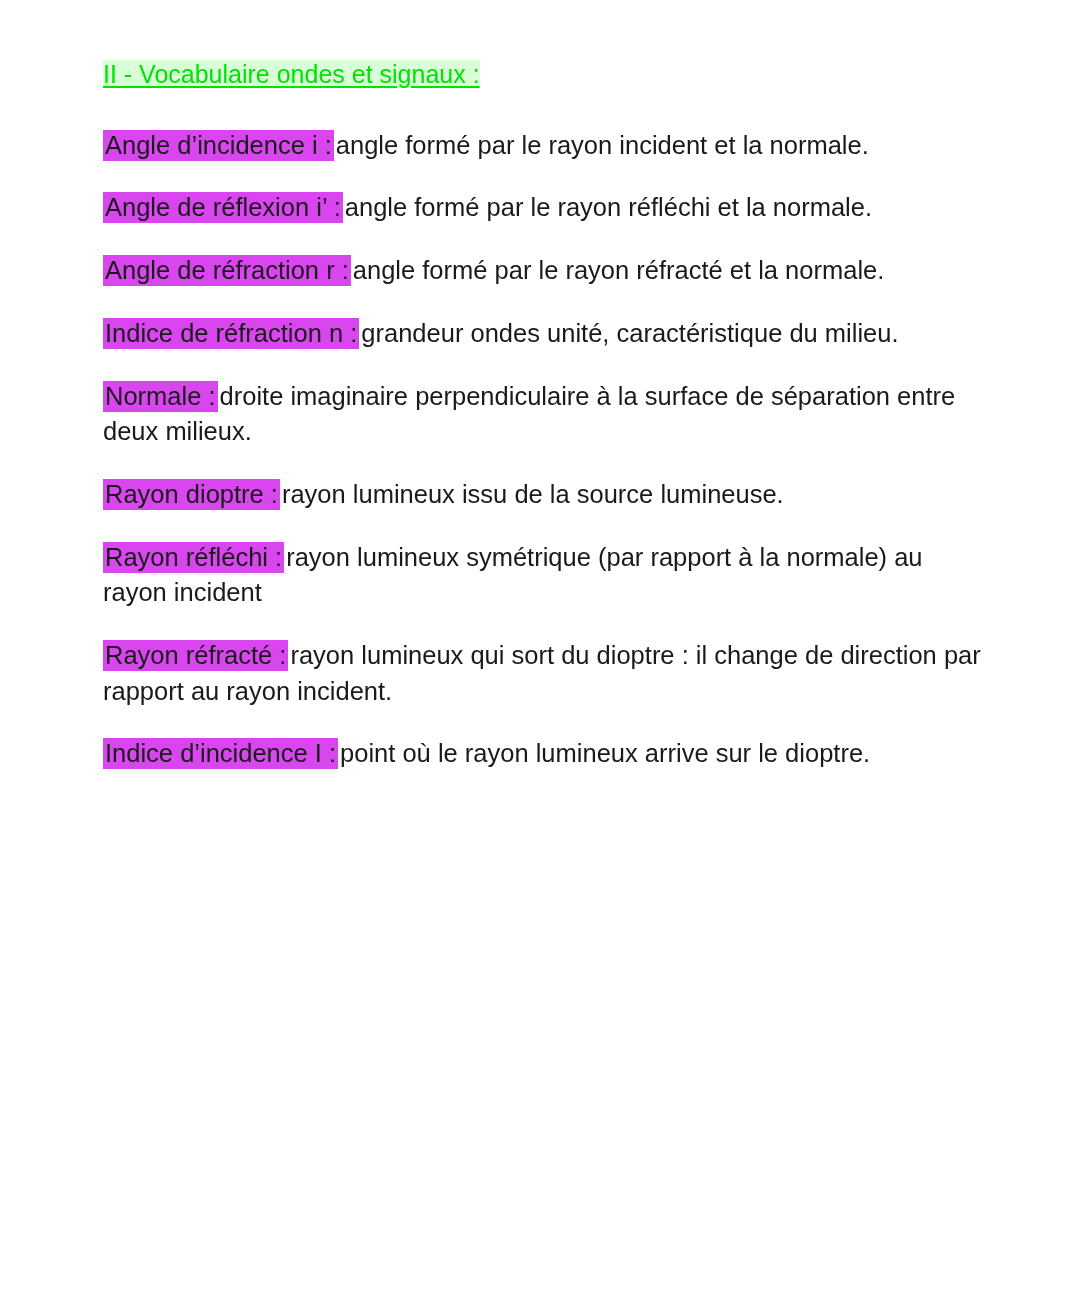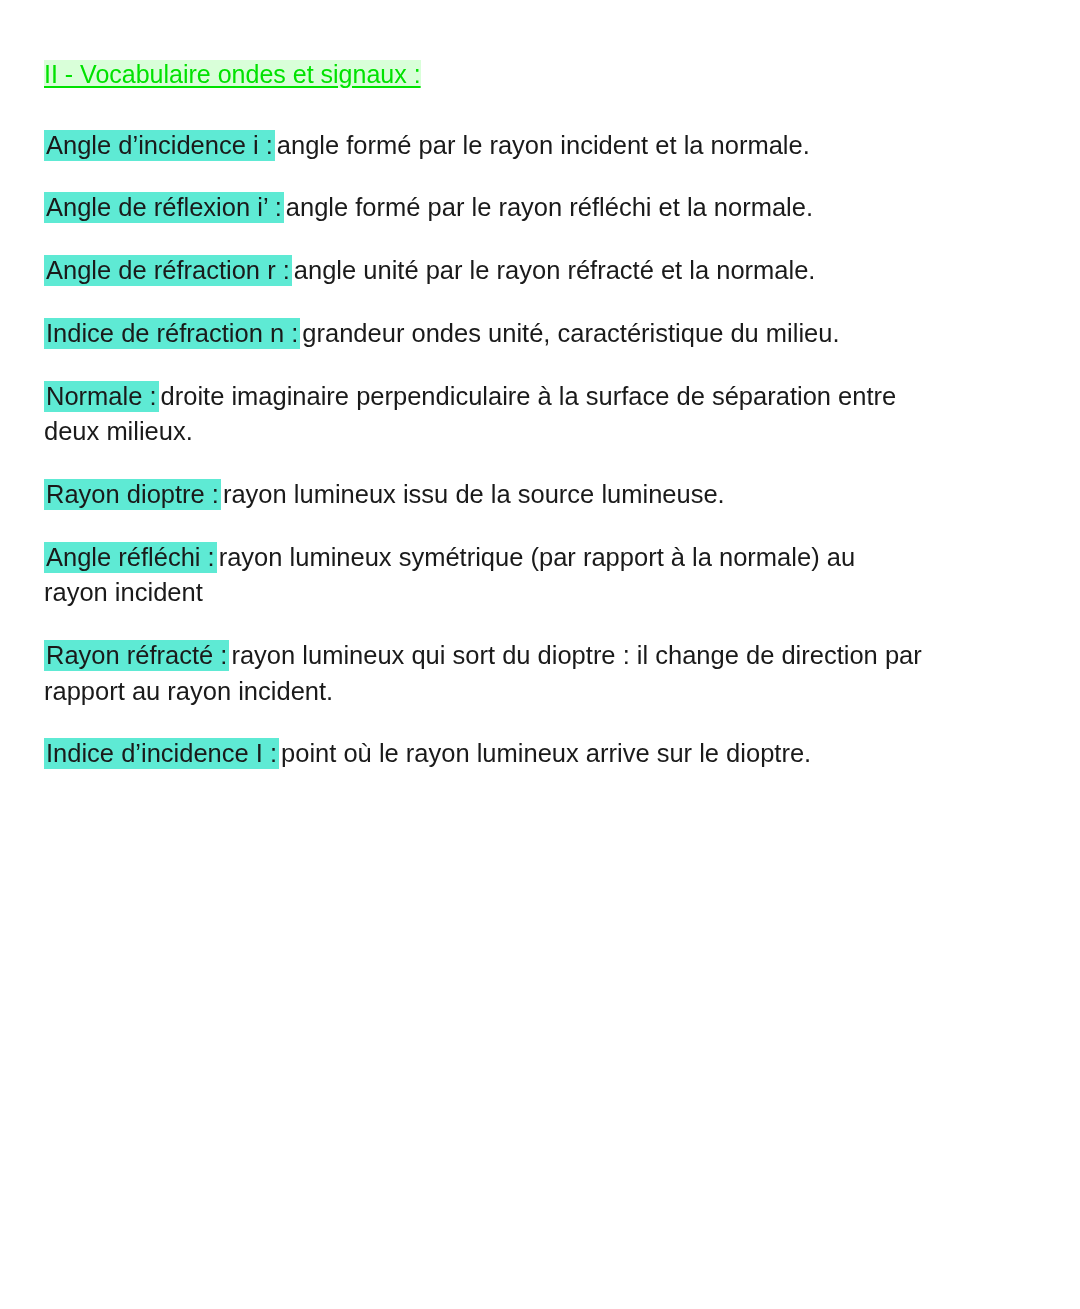--- a/index.html
+++ b/index.html
@@ -12,21 +12,21 @@
     height: 1309px;
     font-family: "Liberation Sans", sans-serif;
     color: #000000;
     -webkit-font-smoothing: antialiased;
   }
   .page {
     position: relative;
     width: 1080px;
     height: 1309px;
     box-sizing: border-box;
-    padding: 58px 95px 0 44px;
+    padding: 58px 95px 0 103px;
   }
   .doc-title {
     font-size: 25px;
     line-height: 1.35;
     color: #00e200;
     background: #d9ffd9;
     text-decoration: underline;
     text-underline-offset: 3px;
     display: inline;
     font-weight: 400;
@@ -36,21 +36,21 @@
     margin: 0 0 36px 0;
   }
   .entry {
     margin: 0 0 27px 0;
     font-size: 25.5px;
     line-height: 1.40;
     color: #1a1a1a;
     max-width: 880px;
   }
   .term {
-    background: #5eead4;
+    background: #d946ef;
     padding: 1px 2px 2px 2px;
     box-decoration-break: clone;
     -webkit-box-decoration-break: clone;
   }
   .def {
     padding-left: 2px;
     margin-top: 48px;
   }
 </style>
 </head>
@@ -64,37 +64,37 @@
 
   <p class="entry">
     <span class="term">Angle d’incidence i :</span><span class="def">angle formé par le rayon incident et la normale.</span>
   </p>
 
   <p class="entry">
     <span class="term">Angle de réflexion i’ :</span><span class="def">angle formé par le rayon réfléchi et la normale.</span>
   </p>
 
   <p class="entry">
-    <span class="term">Angle de réfraction r :</span><span class="def">angle unité par le rayon réfracté et la normale.</span>
+    <span class="term">Angle de réfraction r :</span><span class="def">angle formé par le rayon réfracté et la normale.</span>
   </p>
 
   <p class="entry">
     <span class="term">Indice de réfraction n :</span><span class="def">grandeur ondes unité, caractéristique du milieu.</span>
   </p>
 
   <p class="entry">
     <span class="term">Normale :</span><span class="def">droite imaginaire perpendiculaire à la surface de séparation entre deux milieux.</span>
   </p>
 
   <p class="entry">
     <span class="term">Rayon dioptre :</span><span class="def">rayon lumineux issu de la source lumineuse.</span>
   </p>
 
   <p class="entry">
-    <span class="term">Angle réfléchi :</span><span class="def">rayon lumineux symétrique (par rapport à la normale) au rayon incident</span>
+    <span class="term">Rayon réfléchi :</span><span class="def">rayon lumineux symétrique (par rapport à la normale) au rayon incident</span>
   </p>
 
   <p class="entry">
     <span class="term">Rayon réfracté :</span><span class="def">rayon lumineux qui sort du dioptre : il change de direction par rapport au rayon incident.</span>
   </p>
 
 
   <p class="entry">
     <span class="term">Indice d’incidence I :</span><span class="def">point où le rayon lumineux arrive sur le dioptre.</span>
   </p>

